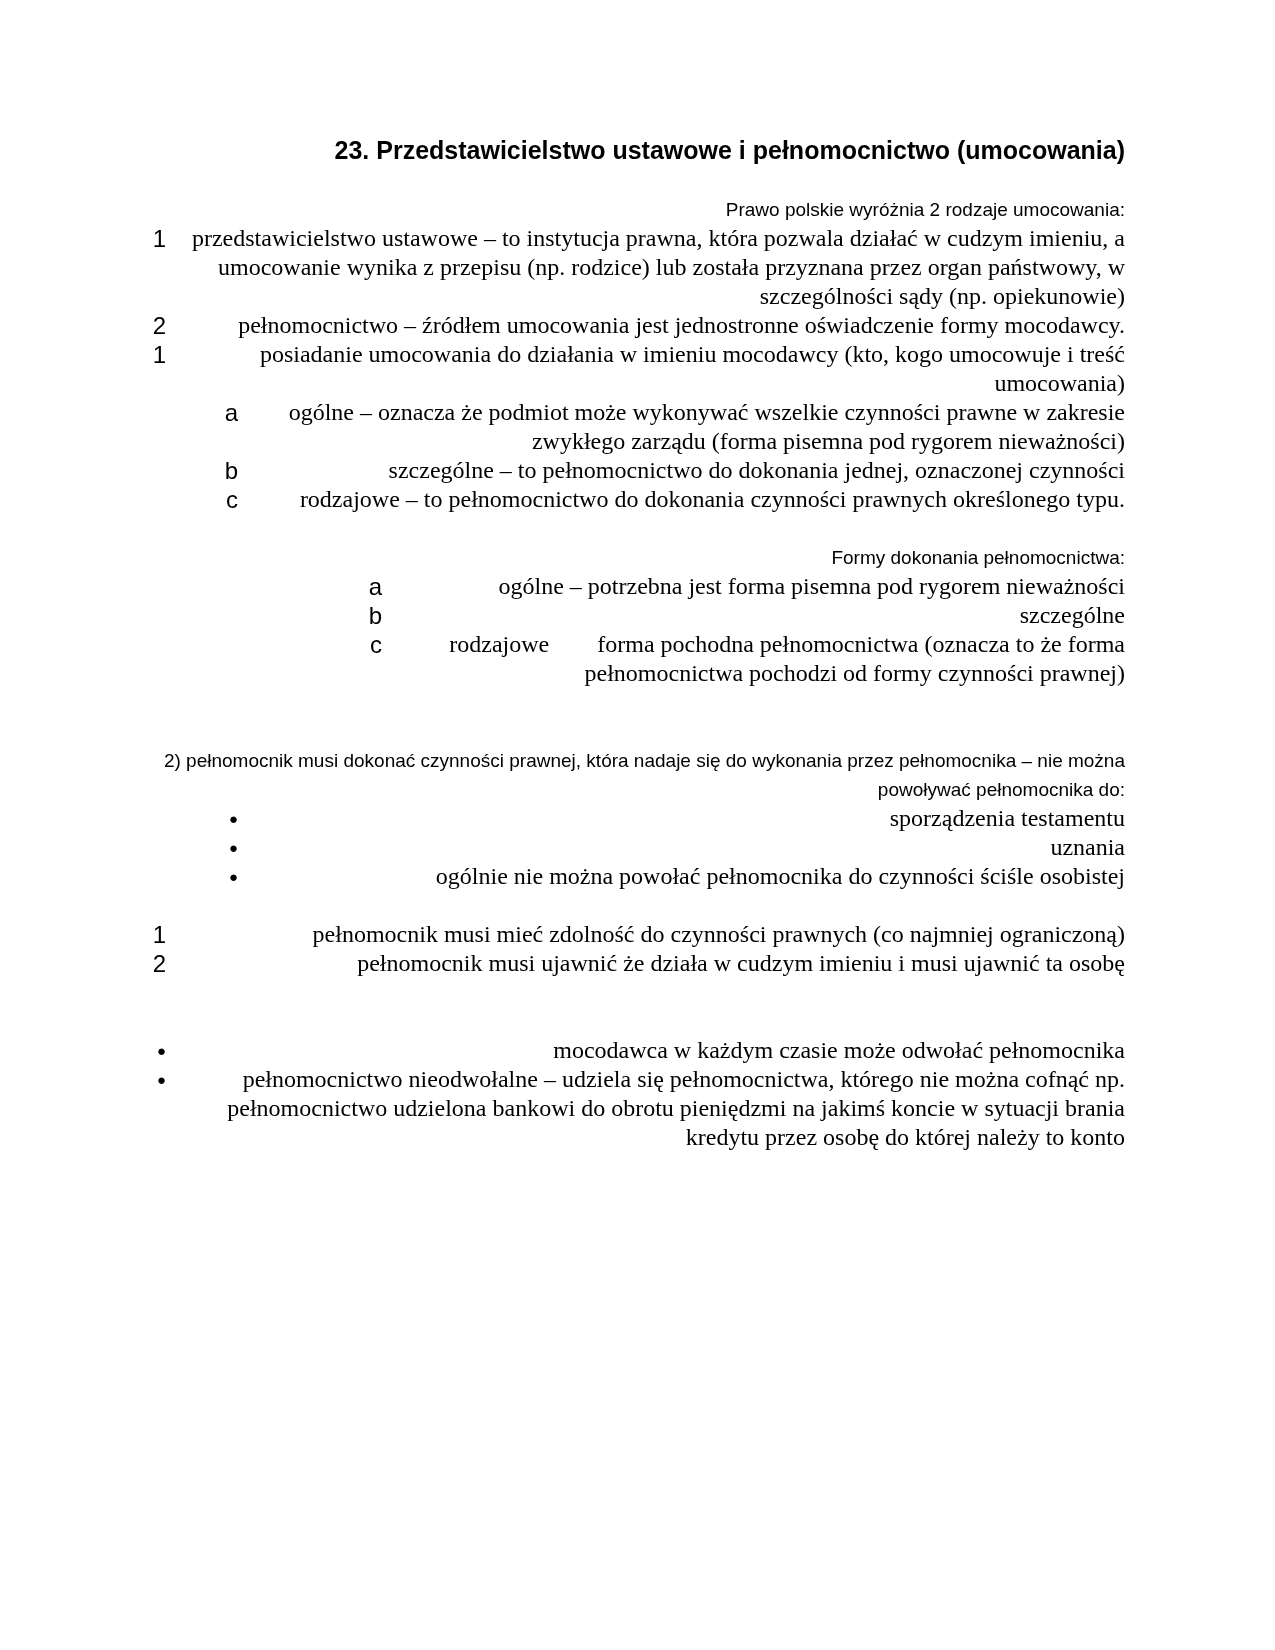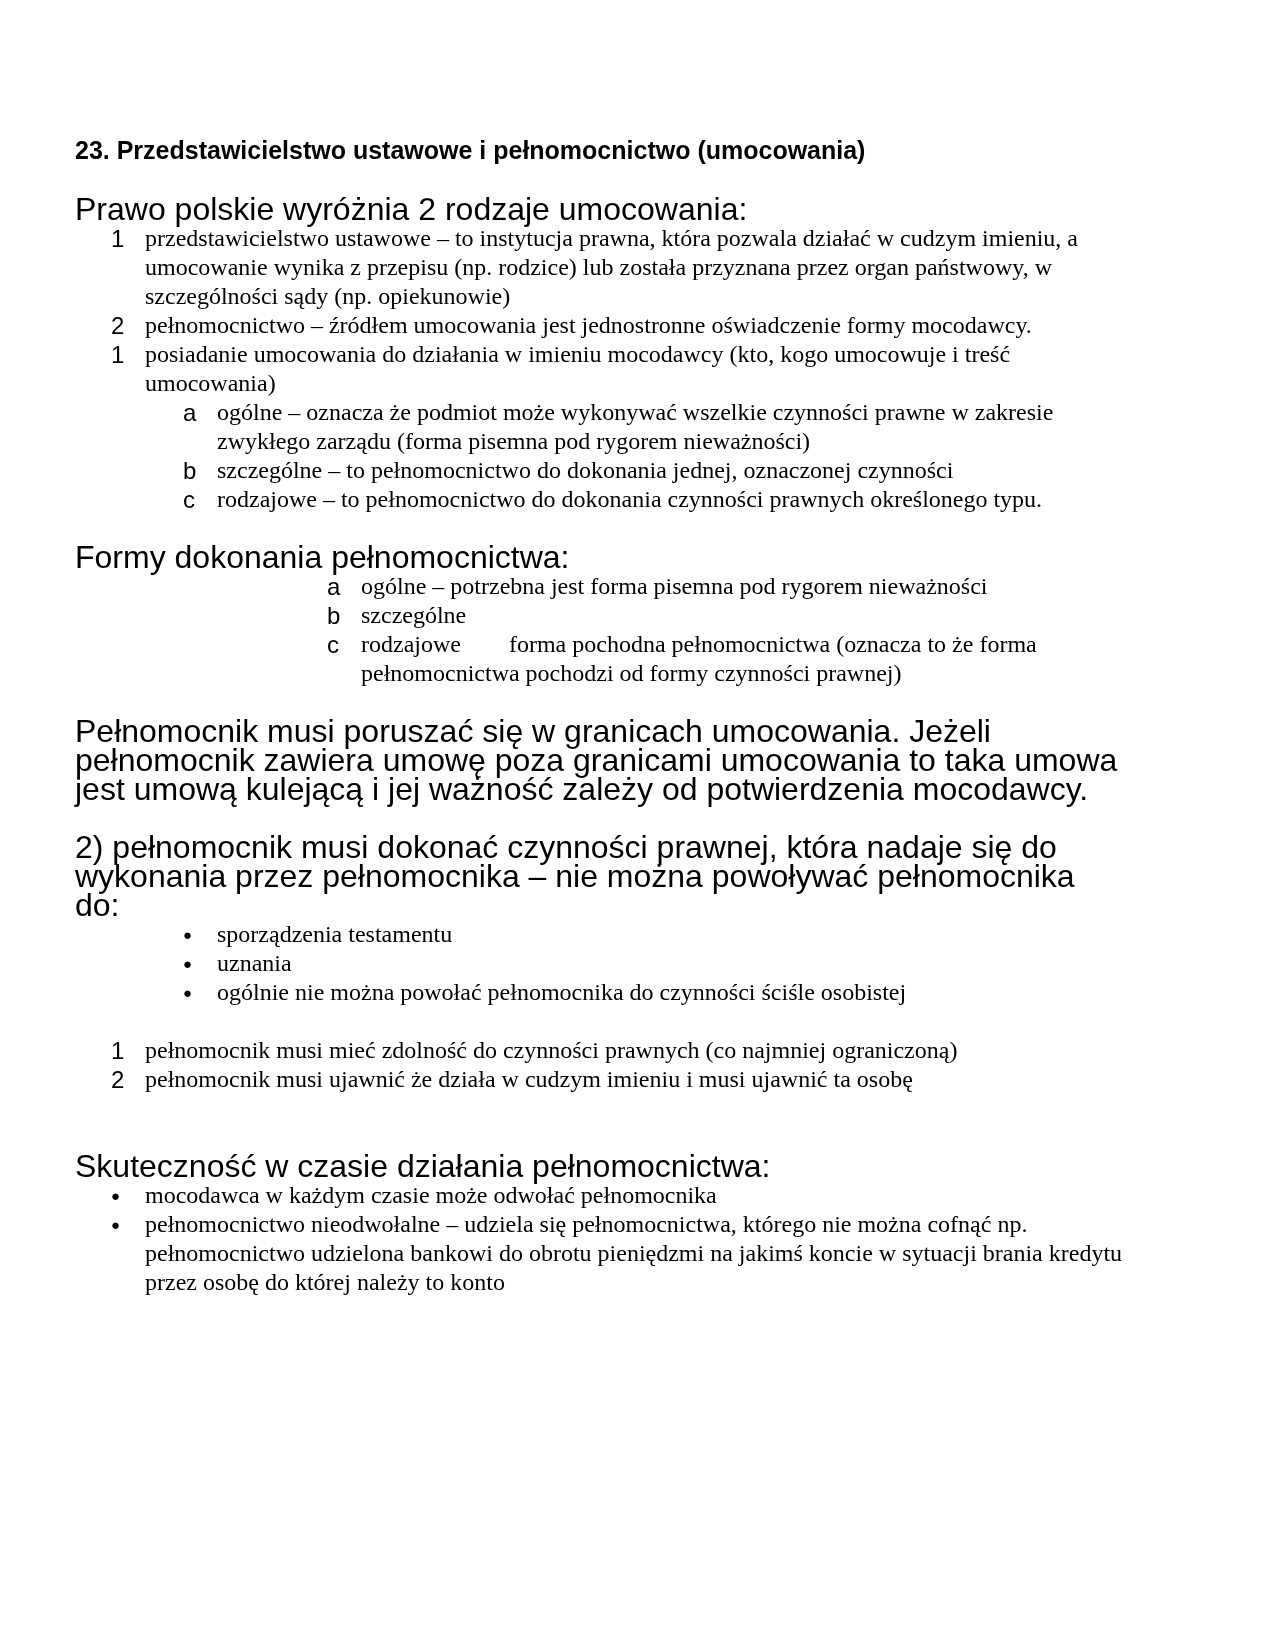--- a/index.html
+++ b/index.html
@@ -7,33 +7,34 @@
     margin: 0;
     padding: 0;
     background: #ffffff;
   }
   .page {
     position: relative;
     width: 1275px;
     min-height: 1650px;
     background: #ffffff;
     color: #000000;
-    padding: 136px 150px 60px 75px;
+    padding: 136px 150px 60px 96px;
+    text-align: right;
   }
   .sans  { font-family: "Liberation Sans", sans-serif; }
   .serif { font-family: "Liberation Serif", serif; }
   .doc-title {
     font-family: "Liberation Sans", sans-serif;
     font-weight: 700;
     font-size: 25px;
     line-height: 29px;
     margin: 0 0 30px 0;
   }
   .para {
-    font-size: 32px;
+    font-size: 19px;
     line-height: 29px;
     margin: 0;
   }
   .li {
     display: flex;
     font-size: 24px;
     line-height: 29px;
   }
   .li .li-marker {
     flex: 0 0 34px;
@@ -102,21 +103,20 @@
     <span class="li-marker">b</span>
     <span class="li-text">szczególne</span>
   </div>
   <div class="li serif indent-3">
     <span class="li-marker">c</span>
     <span class="li-text prewrap">rodzajowe        forma pochodna pełnomocnictwa (oznacza to że forma pełnomocnictwa pochodzi od formy czynności prawnej)</span>
   </div>
 
   <div class="gap-1"></div>
 
-  <p class="para sans">Pełnomocnik musi poruszać się w granicach umocowania. Jeżeli pełnomocnik zawiera umowę poza granicami umocowania to taka umowa jest umową kulejącą i jej ważność zależy od potwierdzenia mocodawcy.</p>
 
   <div class="gap-1"></div>
 
   <p class="para sans">2) pełnomocnik musi dokonać czynności prawnej, która nadaje się do wykonania przez pełnomocnika – nie można powoływać pełnomocnika do:</p>
 
   <div class="li serif bullet indent-2">
     <span class="li-marker">●</span>
     <span class="li-text">sporządzenia testamentu</span>
   </div>
   <div class="li serif bullet indent-2">
@@ -134,21 +134,20 @@
     <span class="li-marker">1</span>
     <span class="li-text">pełnomocnik musi mieć zdolność do czynności prawnych (co najmniej ograniczoną)</span>
   </div>
   <div class="li serif indent-1">
     <span class="li-marker">2</span>
     <span class="li-text">pełnomocnik musi ujawnić że działa w cudzym imieniu i musi ujawnić ta osobę</span>
   </div>
 
   <div class="gap-2"></div>
 
-  <p class="para sans">Skuteczność w czasie działania pełnomocnictwa:</p>
 
   <div class="li serif bullet indent-1">
     <span class="li-marker">●</span>
     <span class="li-text">mocodawca w każdym czasie może odwołać pełnomocnika</span>
   </div>
   <div class="li serif bullet indent-1">
     <span class="li-marker">●</span>
     <span class="li-text">pełnomocnictwo nieodwołalne – udziela się pełnomocnictwa, którego nie można cofnąć np. pełnomocnictwo udzielona bankowi do obrotu pieniędzmi na jakimś koncie w sytuacji brania kredytu przez osobę do której należy to konto</span>
   </div>
 

